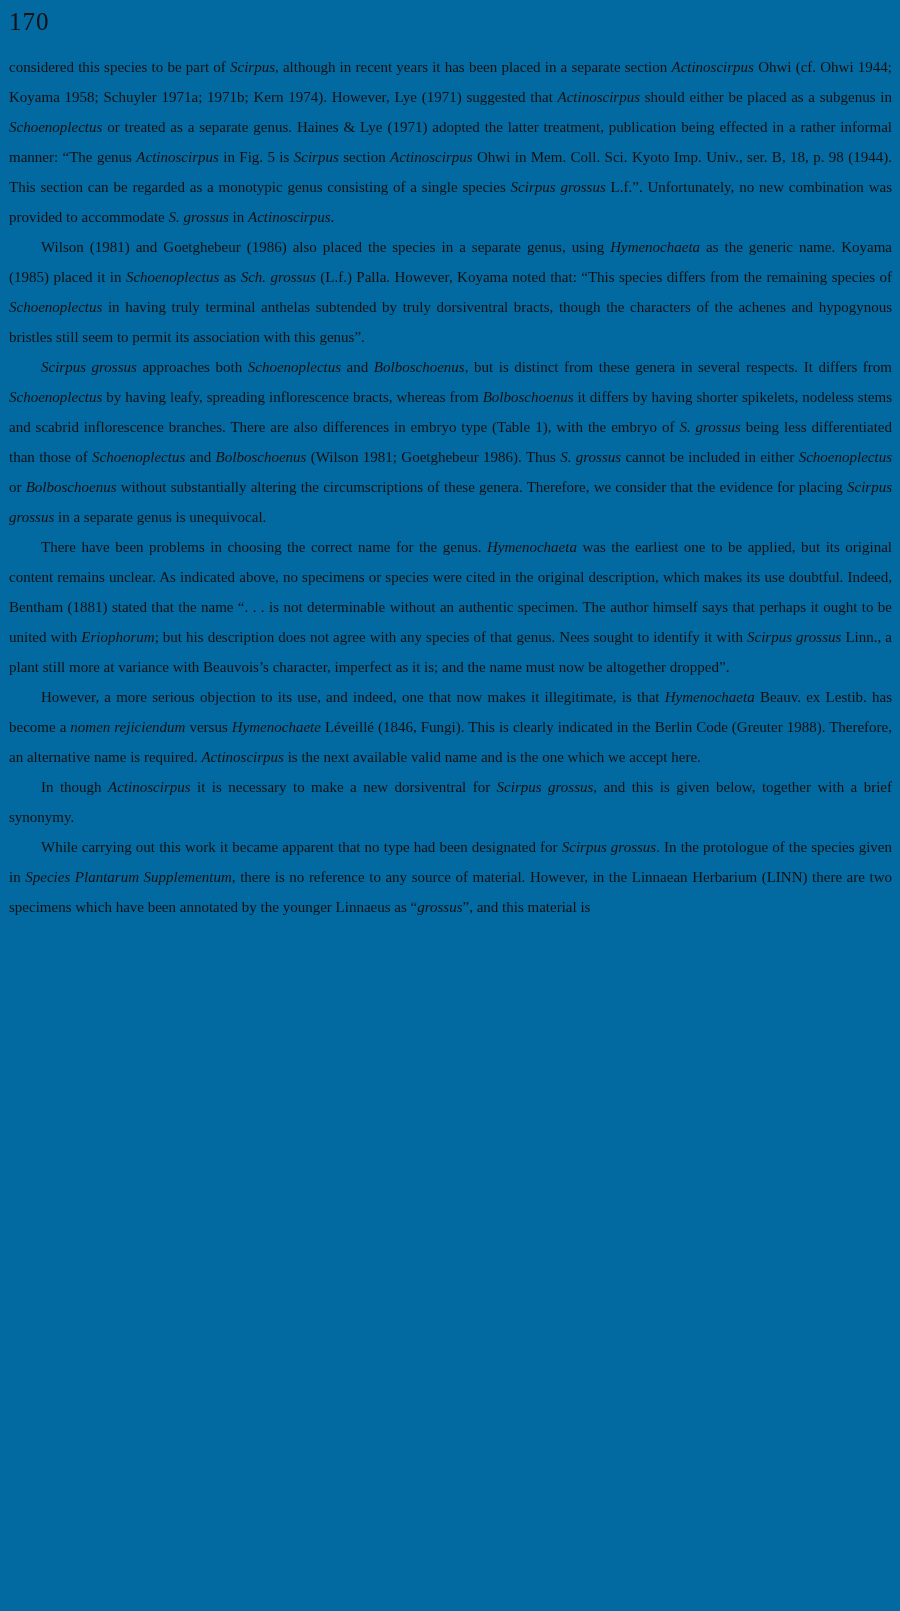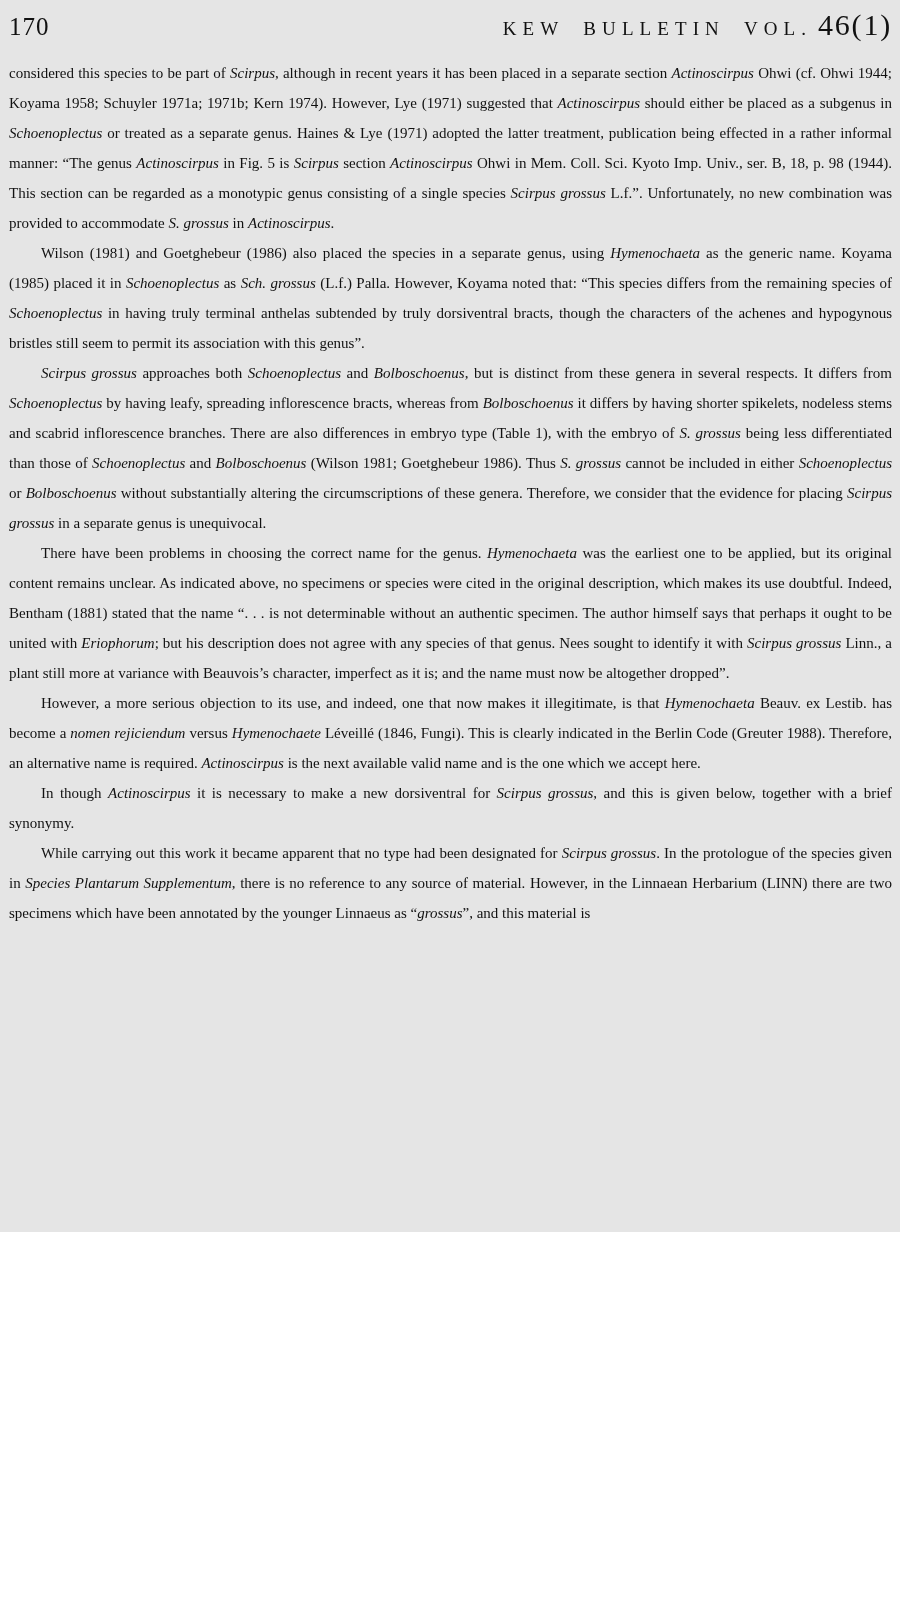--- a/index.html
+++ b/index.html
@@ -10,23 +10,23 @@
   body {
     width: 900px;
     height: 1611px;
     overflow: hidden;
     font-family: "Liberation Serif", "DejaVu Serif", serif;
     color: #111111;
   }
   .page {
     box-sizing: border-box;
     width: 900px;
-    height: 1232px;
+    height: 1611px;
     padding: 8px 8px 0 9px;
-    background: #e5e5e5;
+    background: #0369a1;
   }
   .header {
     display: flex;
     justify-content: space-between;
     align-items: baseline;
     margin-bottom: 16px;
   }
   .pagenum {
     font-size: 25px;
     letter-spacing: 1px;
@@ -59,21 +59,20 @@
   .para i {
     font-style: italic;
   }
 </style>
 </head>
 <body>
 
 <div class="page">
   <div class="header">
     <span class="pagenum">170</span>
-    <span class="journal"><span class="jname">KEW BULLETIN VOL.</span><span class="jvol">46(1)</span></span>
   </div>
   <div class="body-text">
       <p class="para"><span>considered this species to be part of </span><i>Scirpus</i><span>, although in recent years it has been placed in a separate section </span><i>Actinoscirpus</i><span> Ohwi (cf. Ohwi 1944; Koyama 1958; Schuyler 1971a; 1971b; Kern 1974). However, Lye (1971) suggested that </span><i>Actinoscirpus</i><span> should either be placed as a subgenus in </span><i>Schoenoplectus</i><span> or treated as a separate genus. Haines &amp; Lye (1971) adopted the latter treatment, publication being effected in a rather informal manner: “The genus </span><i>Actinoscirpus</i><span> in Fig. 5 is </span><i>Scirpus</i><span> section </span><i>Actinoscirpus</i><span> Ohwi in Mem. Coll. Sci. Kyoto Imp. Univ., ser. B, 18, p. 98 (1944). This section can be regarded as a monotypic genus consisting of a single species </span><i>Scirpus grossus</i><span> L.f.”. Unfortunately, no new combination was provided to accommodate </span><i>S. grossus</i><span> in </span><i>Actinoscirpus</i><span>.</span></p>
       <p class="para indent"><span>Wilson (1981) and Goetghebeur (1986) also placed the species in a separate genus, using </span><i>Hymenochaeta</i><span> as the generic name. Koyama (1985) placed it in </span><i>Schoenoplectus</i><span> as </span><i>Sch. grossus</i><span> (L.f.) Palla. However, Koyama noted that: “This species differs from the remaining species of </span><i>Schoenoplectus</i><span> in having truly terminal anthelas subtended by truly dorsiventral bracts, though the characters of the achenes and hypogynous bristles still seem to permit its association with this genus”.</span></p>
       <p class="para indent"><i>Scirpus grossus</i><span> approaches both </span><i>Schoenoplectus</i><span> and </span><i>Bolboschoenus</i><span>, but is distinct from these genera in several respects. It differs from </span><i>Schoenoplectus</i><span> by having leafy, spreading inflorescence bracts, whereas from </span><i>Bolboschoenus</i><span> it differs by having shorter spikelets, nodeless stems and scabrid inflorescence branches. There are also differences in embryo type (Table 1), with the embryo of </span><i>S. grossus</i><span> being less differentiated than those of </span><i>Schoenoplectus</i><span> and </span><i>Bolboschoenus</i><span> (Wilson 1981; Goetghebeur 1986). Thus </span><i>S. grossus</i><span> cannot be included in either </span><i>Schoenoplectus</i><span> or </span><i>Bolboschoenus</i><span> without substantially altering the circumscriptions of these genera. Therefore, we consider that the evidence for placing </span><i>Scirpus grossus</i><span> in a separate genus is unequivocal.</span></p>
       <p class="para indent"><span>There have been problems in choosing the correct name for the genus. </span><i>Hymenochaeta</i><span> was the earliest one to be applied, but its original content remains unclear. As indicated above, no specimens or species were cited in the original description, which makes its use doubtful. Indeed, Bentham (1881) stated that the name “. . . is not determinable without an authentic specimen. The author himself says that perhaps it ought to be united with </span><i>Eriophorum</i><span>; but his description does not agree with any species of that genus. Nees sought to identify it with </span><i>Scirpus grossus</i><span> Linn., a plant still more at variance with Beauvois’s character, imperfect as it is; and the name must now be altogether dropped”.</span></p>
       <p class="para indent"><span>However, a more serious objection to its use, and indeed, one that now makes it illegitimate, is that </span><i>Hymenochaeta</i><span> Beauv. ex Lestib. has become a </span><i>nomen rejiciendum</i><span> versus </span><i>Hymenochaete</i><span> Léveillé (1846, Fungi). This is clearly indicated in the Berlin Code (Greuter 1988). Therefore, an alternative name is required. </span><i>Actinoscirpus</i><span> is the next available valid name and is the one which we accept here.</span></p>
       <p class="para indent"><span>In though </span><i>Actinoscirpus</i><span> it is necessary to make a new dorsiventral for </span><i>Scirpus grossus</i><span>, and this is given below, together with a brief synonymy.</span></p>
       <p class="para indent"><span>While carrying out this work it became apparent that no type had been designated for </span><i>Scirpus grossus</i><span>. In the protologue of the species given in </span><i>Species Plantarum Supplementum</i><span>, there is no reference to any source of material. However, in the Linnaean Herbarium (LINN) there are two specimens which have been annotated by the younger Linnaeus as “</span><i>grossus</i><span>”, and this material is</span></p>
     </div>

